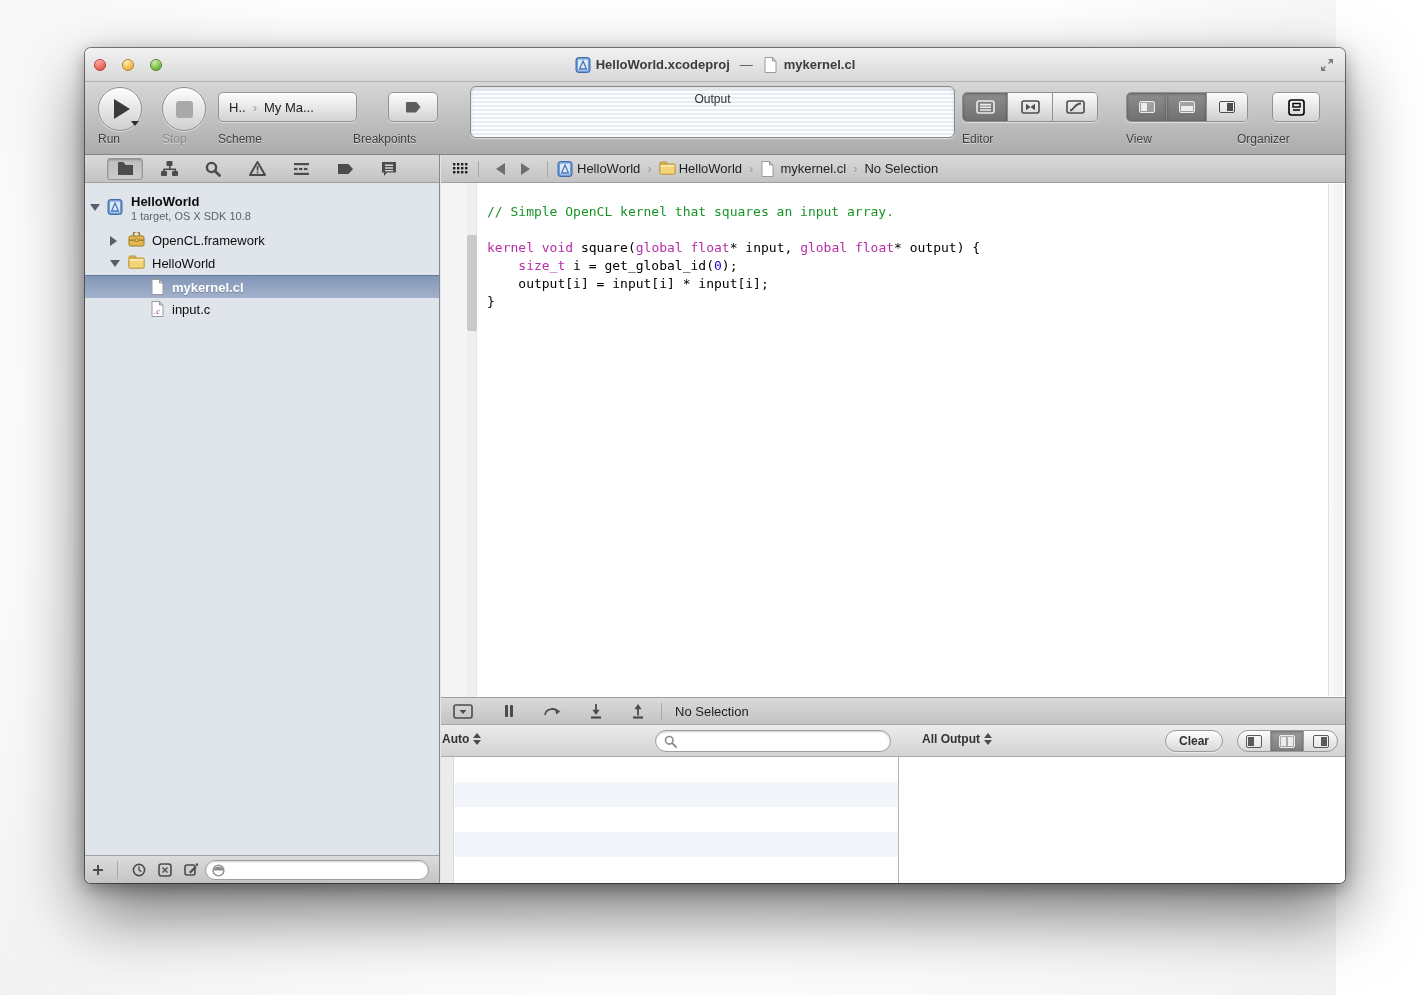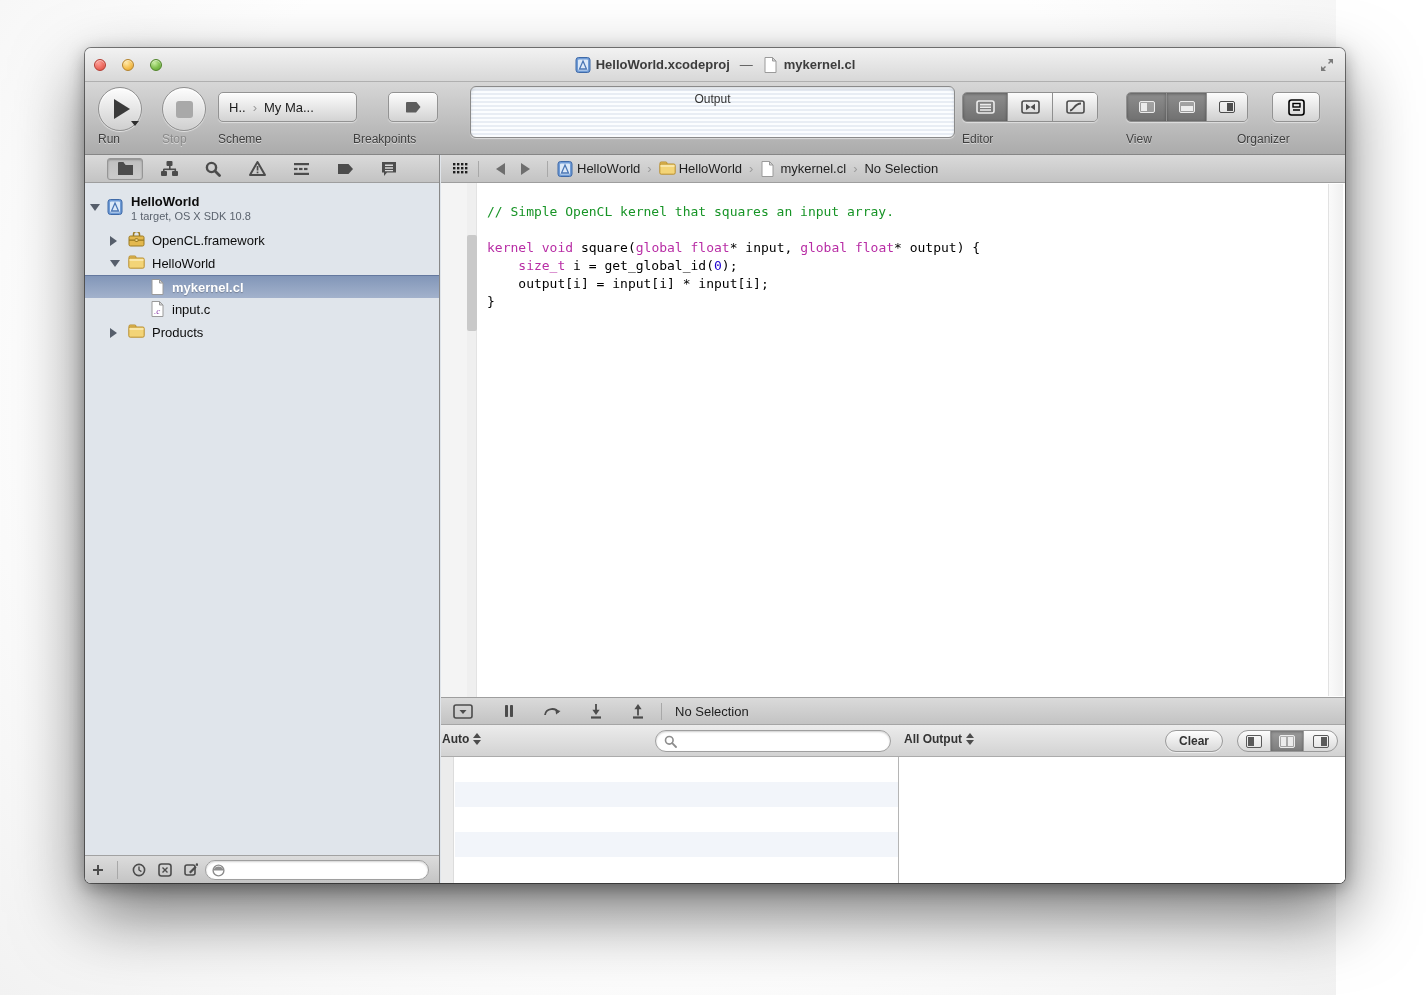--- a/index.html
+++ b/index.html
@@ -395,31 +395,20 @@
             <div class="tree-row">
               <span class="tree-icon" style="left: 65px;">
                 <svg width="15" height="16" viewBox="0 0 15 16">
                   <path d="M2 .5h7.5L13 4v11.5H2z" fill="#fff" stroke="#9a9a9a"></path>
                   <path d="M9.5 .5 L13 4 H9.5 Z" fill="#d8d8d8" stroke="#9a9a9a"></path>
                   <text x="4" y="12.5" font-size="9" font-family="Liberation Serif, serif" font-style="italic" fill="#8b3fa8">.c</text>
                 </svg>
               </span>
               <span class="tree-label" style="left: 87px;">input.c</span>
             </div>
-            <div class="tree-row">
-              <span class="tri closed" style="left: 25px;"></span>
-              <span class="tree-icon" style="left: 43px;">
-                <svg width="17" height="14" viewBox="0 0 17 14">
-                  <rect x="1" y="1" width="7" height="4" rx="1.2" fill="#e9c25e" stroke="#b88e2e"></rect>
-                  <rect x="0.8" y="3" width="15.4" height="10.2" rx="1.4" fill="#f3d477" stroke="#b88e2e"></rect>
-                  <rect x="1.6" y="4" width="13.8" height="2" fill="#f9e6a8"></rect>
-                </svg>
-              </span>
-              <span class="tree-label" style="left: 67px;">Products</span>
-            </div>
           </div>
         <div class="filterbar">
           <span class="fb-icon" style="width:26px;">
               <span>
                 <svg width="12" height="12" viewBox="0 0 12 12">
                   <g fill="currentColor">
                     <rect x="5" y="1" width="2" height="10"></rect>
                     <rect x="1" y="5" width="10" height="2"></rect>
                   </g>
                 </svg>
@@ -602,21 +591,21 @@
           </div>
           <div class="searchfield">
             <span>
                 <svg width="13" height="13" viewBox="0 0 13 13">
                   <circle cx="5.3" cy="5.3" r="3.8" fill="none" stroke="#8d8d8d" stroke-width="1.6"></circle>
                   <line x1="8.2" y1="8.2" x2="12" y2="12" stroke="#8d8d8d" stroke-width="1.8" stroke-linecap="round"></line>
                 </svg>
               </span>
             <input type="text" value="" style="">
           </div>
-          <div class="popup" style="left:463px;">
+          <div class="popup" style="left:481px;">
             <span>All Output</span>
             <span class="stepper">
                 <i class="up"></i>
                 <i class="dn"></i>
               </span>
           </div>
           <div class="clearbtn">
               <span>Clear</span>
             </div>
           <div class="minisegs">

